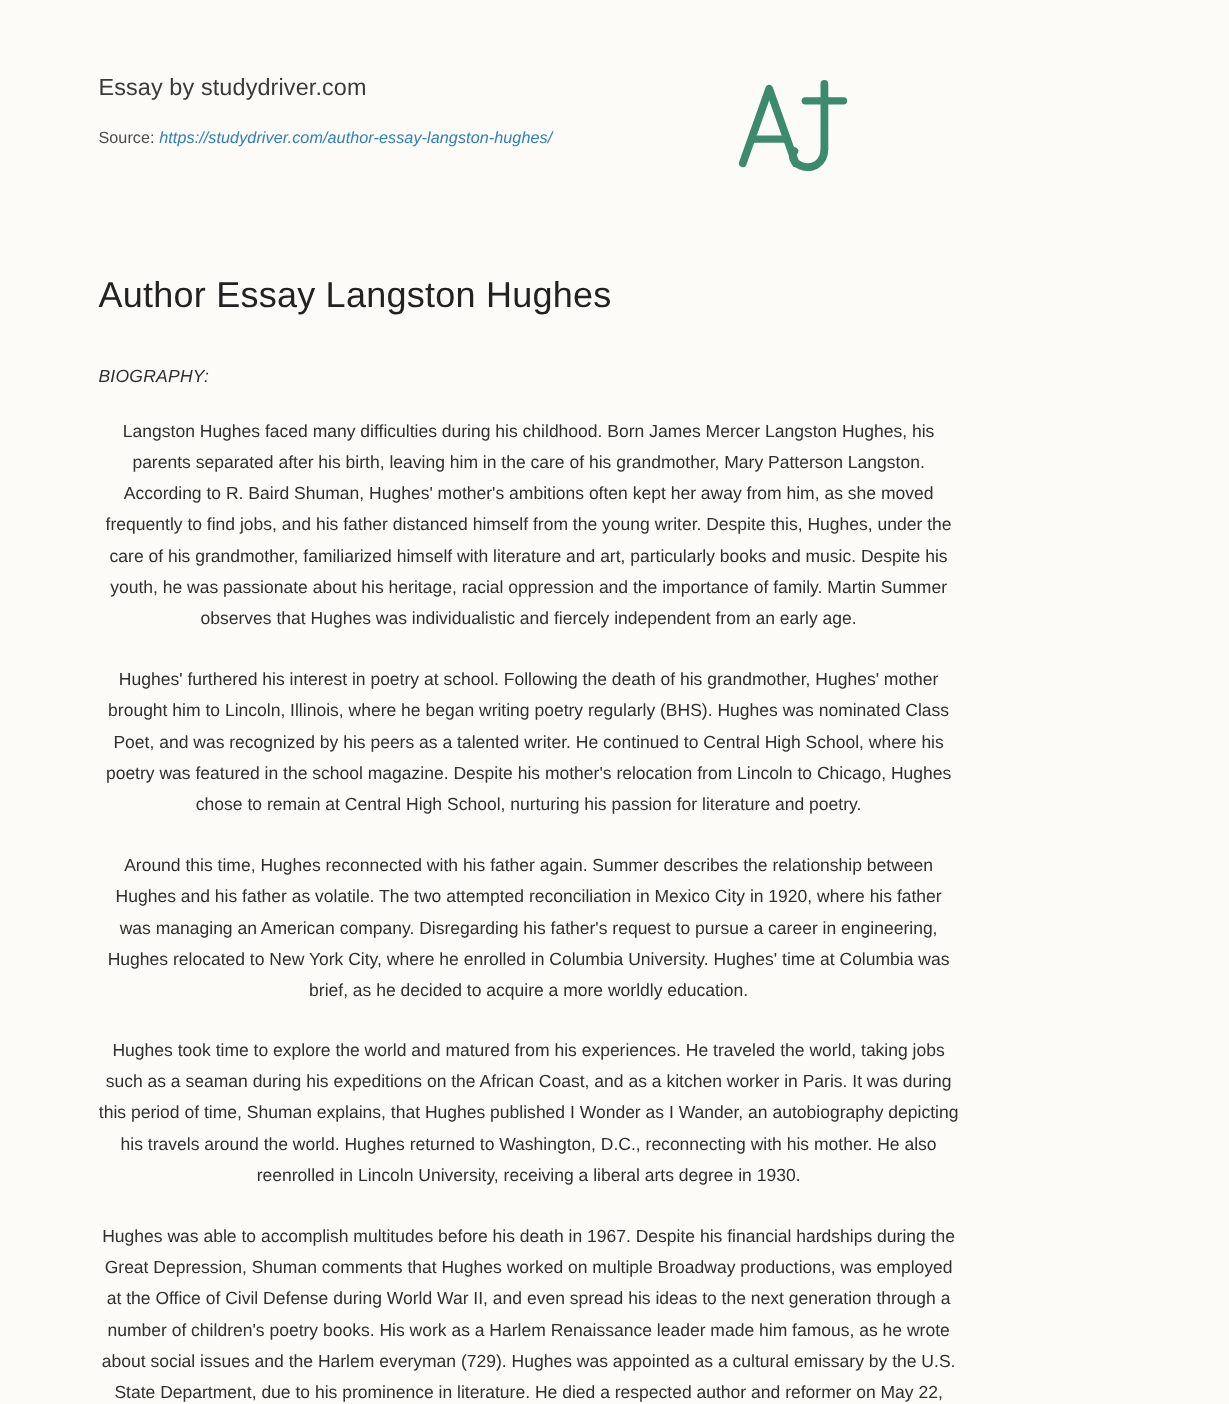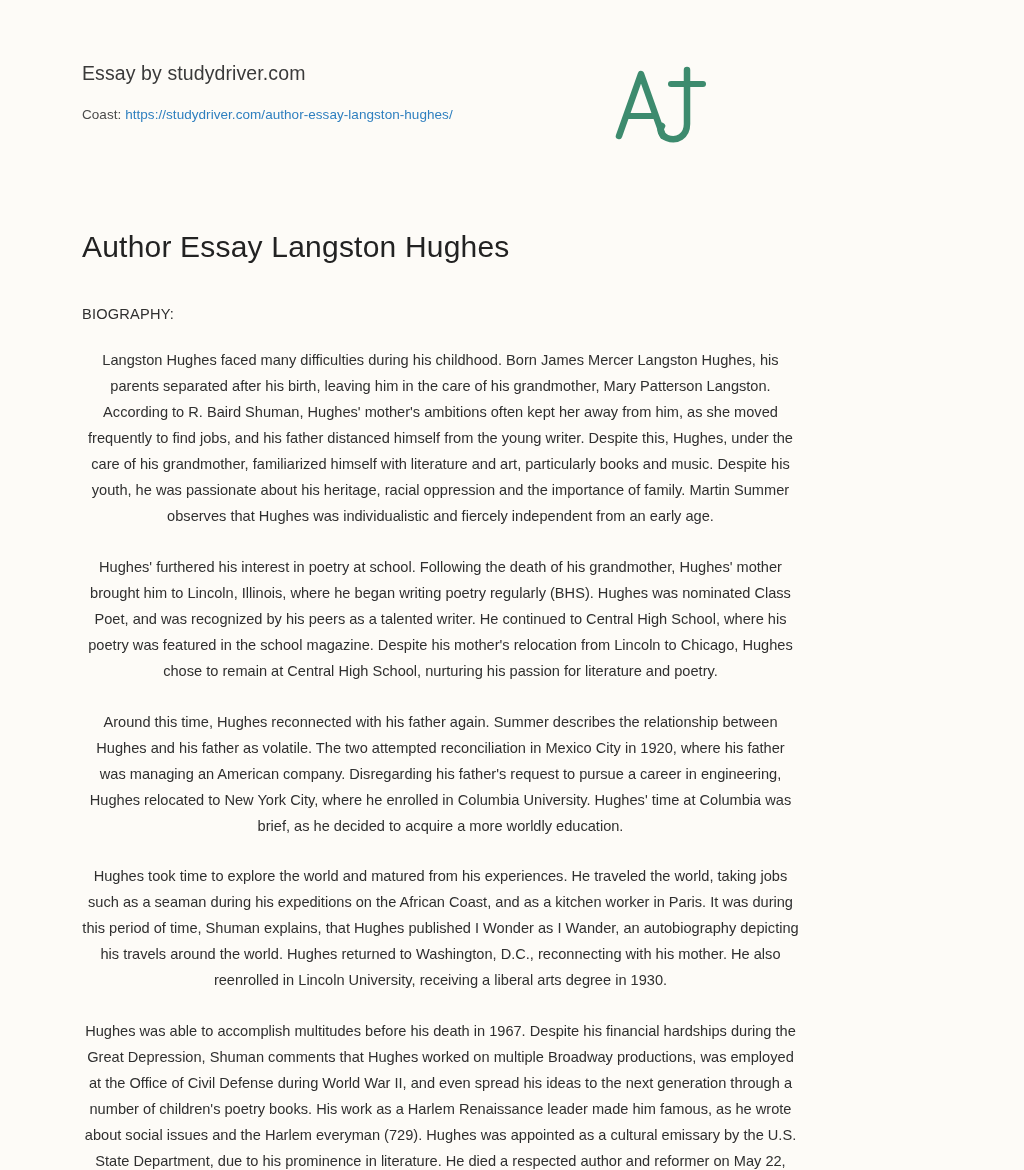--- a/index.html
+++ b/index.html
@@ -40,20 +40,21 @@
     font-size: 13.5px;
     color: #4a4a4a;
     letter-spacing: 0.05px;
   }
   .source-line .src-label {
     color: #4a4a4a;
   }
   .source-line .src-url {
     color: #2e7fbf;
     text-decoration: none;
+    font-style: italic;
   }
   
   .logo {
     position: absolute;
     right: 92px;
     top: 58px;
     width: 96px;
     height: 96px;
   }
   .logo svg {
@@ -70,20 +71,21 @@
   
   .content {
     margin-top: 42px;
     padding-bottom: 30px;
   }
   .section-label {
     font-size: 14.6px;
     color: #2f2f2f;
     margin: 0 0 26px 0;
     letter-spacing: 0.2px;
+    font-style: italic;
   }
   .para {
     font-size: 14.6px;
     line-height: 1.78;
     color: #2f2f2f;
     margin: 0 0 25px 0;
     text-align: center;
   }
   .para:last-child {
     margin-bottom: 0;
@@ -94,21 +96,21 @@
   }
 </style>
 </head>
 <body>
 
 <div class="page">
 
   <div class="header">
     <p class="essay-by">Essay by studydriver.com</p>
     <p class="source-line">
-      <span class="src-label">Coast: </span><a class="src-url" href="#">https://studydriver.com/author-essay-langston-hughes/</a>
+      <span class="src-label">Source: </span><a class="src-url" href="#">https://studydriver.com/author-essay-langston-hughes/</a>
     </p>
 
     <div class="logo">
       <svg viewBox="0 0 96 96" width="96" height="96" aria-hidden="true">
 
         <path d="M8 78 L30 16 L52 78" fill="none" stroke="#3d8b6e" stroke-width="6.5" stroke-linecap="round" stroke-linejoin="round"></path>
         <path d="M17 58 L43 58" fill="none" stroke="#3d8b6e" stroke-width="6" stroke-linecap="round"></path>
 
         <path d="M76 12 L76 66 C76 78 66 84 56 80 C50 77.5 48 72 51 68" fill="none" stroke="#3d8b6e" stroke-width="6.5" stroke-linecap="round"></path>
         <path d="M60 26 L92 26" fill="none" stroke="#3d8b6e" stroke-width="6" stroke-linecap="round"></path>

